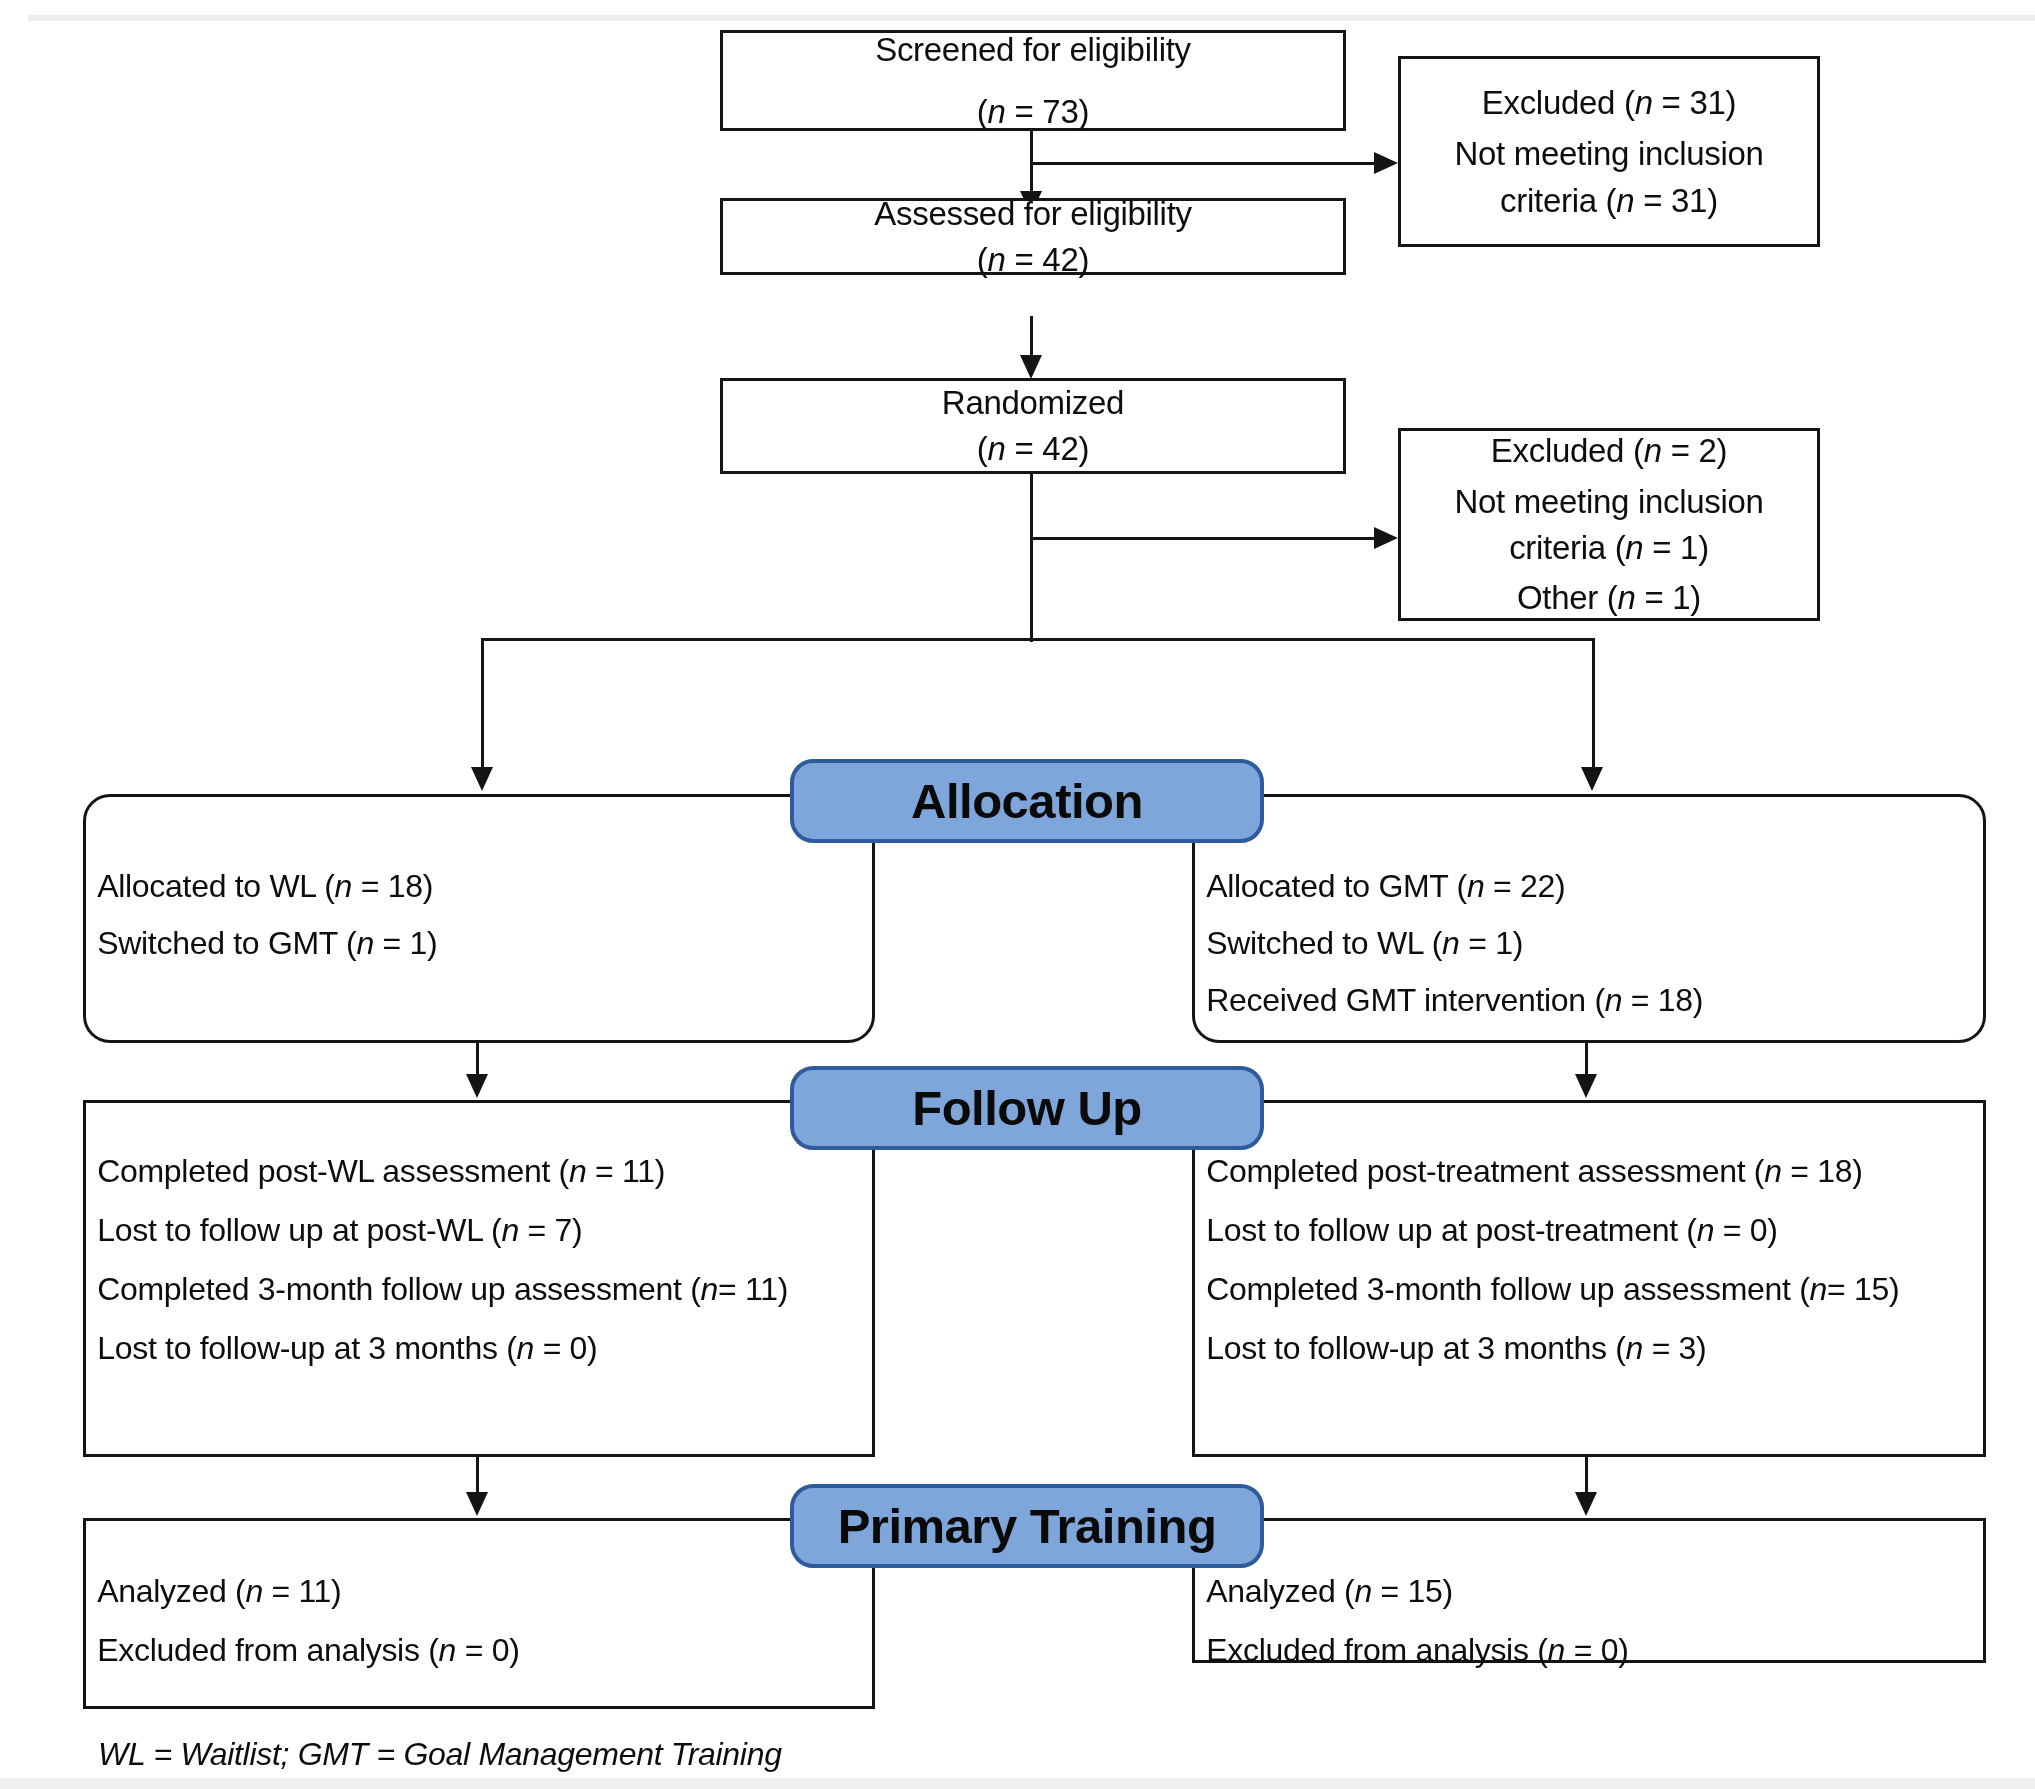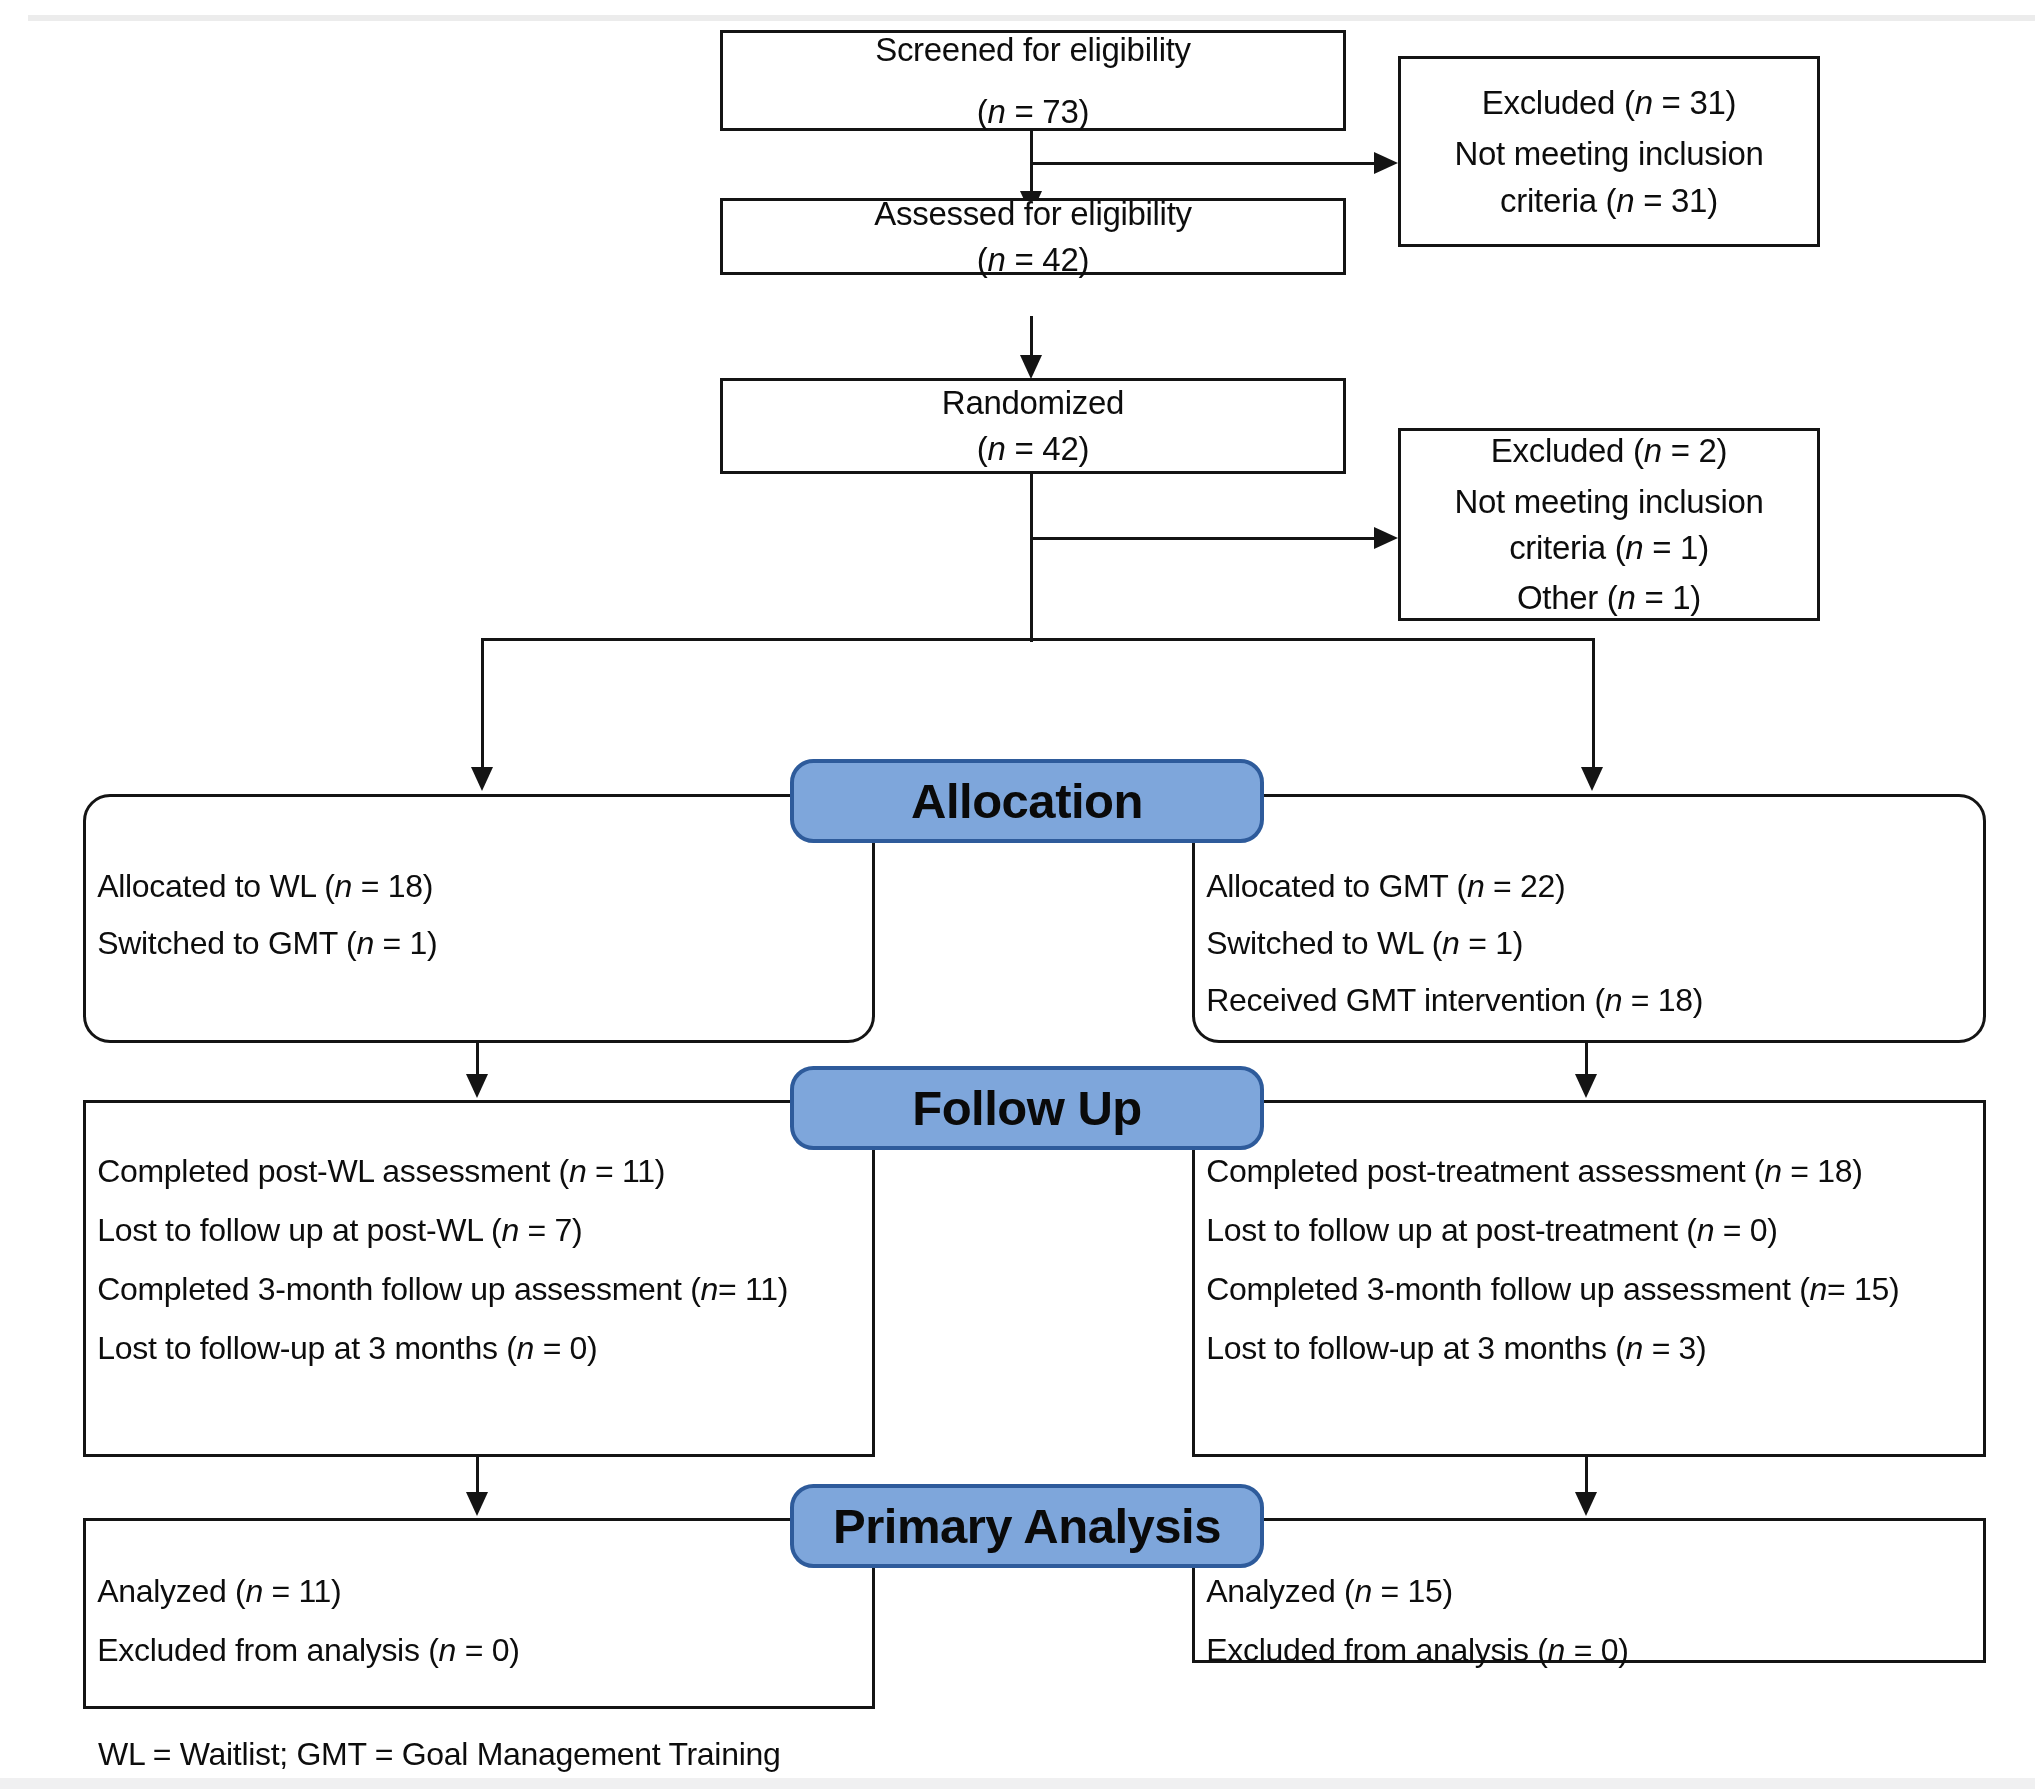--- a/index.html
+++ b/index.html
@@ -18,21 +18,21 @@
   .header{position:absolute;background:var(--hdr-fill,#7EA6DB);border:4.6px solid var(--hdr-border,#2E5B9B);
           border-radius:23.4px;box-sizing:border-box;display:flex;align-items:center;justify-content:center;
           font-size:49px;font-weight:bold;letter-spacing:-0.5px;color:#0a0a0a;z-index:5;}
   .vline,.hline{position:absolute;background:#141414;}
   .vline{width:3.1px;}
   .hline{height:3.1px;}
   .arrow-down{position:absolute;width:0;height:0;border-left:11.7px solid transparent;
               border-right:11.7px solid transparent;border-top:24.5px solid #141414;}
   .arrow-right{position:absolute;width:0;height:0;border-top:11.7px solid transparent;
                border-bottom:11.7px solid transparent;border-left:24.5px solid #141414;}
-  .footnote{position:absolute;left:98px;top:1736px;font-size:32px;letter-spacing:-0.3px;}
+  .footnote{position:absolute;left:98px;top:1736px;font-size:32px;letter-spacing:-0.3px;font-style:italic;}
   .edge-top{position:absolute;left:28px;top:15.3px;width:2007px;height:5.6px;background:#ececec;}
   .edge-bottom{position:absolute;left:0;top:1778px;width:2035px;height:12.2px;background:#f0f0f1;}
   i{font-style:italic;}
 </style>
 </head>
 <body>
 
 <div class="edge-top"></div>
 <div class="edge-bottom"></div>
 
@@ -90,21 +90,21 @@
   <p class="gap">Other (<i>n</i> = 1)</p>
 </div>
 
 <div class="header" style="left:790px;top:759px;width:474px;height:84px;">
   <span>Allocation</span>
 </div>
 <div class="header" style="left:790px;top:1066px;width:474px;height:84px;">
   <span>Follow Up</span>
 </div>
 <div class="header" style="left:790px;top:1484px;width:474px;height:84px;">
-  <span>Primary Analysis</span>
+  <span>Primary Training</span>
 </div>
 
 <div class="box colbox alloc-pad" style="left:83px;top:794px;width:792px;height:249px;">
   <div class="ln">Allocated to WL (<i>n</i> = 18)</div>
   <div class="ln">Switched to GMT (<i>n</i> = 1)</div>
 </div>
 <div class="box colbox alloc-pad" style="left:1192px;top:794px;width:794px;height:249px;">
   <div class="ln">Allocated to GMT (<i>n</i> = 22)</div>
   <div class="ln">Switched to WL (<i>n</i> = 1)</div>
   <div class="ln">Received GMT intervention (<i>n</i> = 18)</div>

